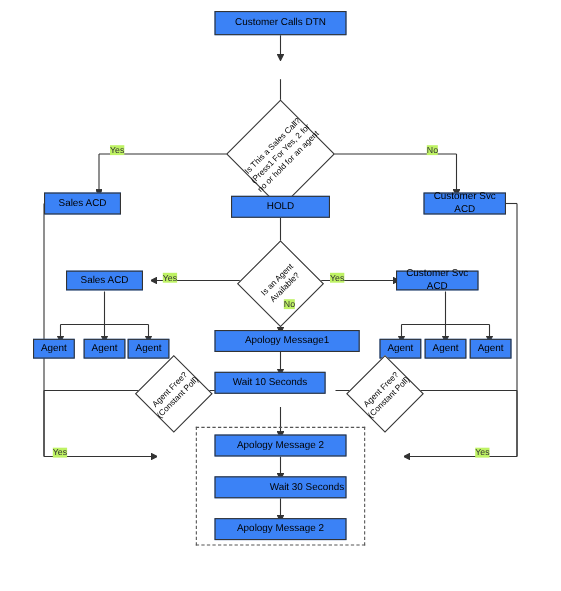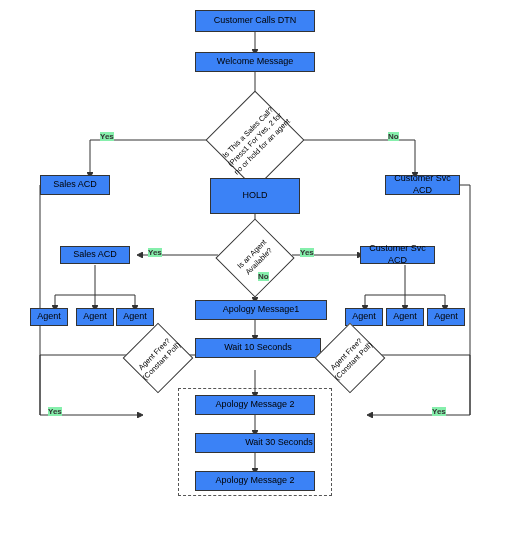--- a/index.html
+++ b/index.html
@@ -64,22 +64,21 @@
       fill: none;
     }
     svg.arrows polygon {
       fill: #333;
       stroke: #333;
     }
     .arrow-label {
       position: absolute;
       font-size: 8px;
       color: #333;
-      background: #86efac;
-      font-weight: bold;
+      background: #bef264;
     }
     
     .dashed-box {
       position: absolute;
       border: 1.5px dashed #555;
     }
   </style>
 </head>
 <body>
 
@@ -149,35 +148,32 @@
     <line x1="255" y1="415" x2="255" y2="433" marker-end="url(#arr)"></line>
 
     <line x1="255" y1="453" x2="255" y2="471" marker-end="url(#arr)"></line>
 
   </svg>
 
   <div class="box" style="left:195px; top:10px; width:120px; height:22px;">
     <span>Customer Calls DTN</span>
   </div>
 
-  <div class="box" style="left:195px; top:52px; width:120px; height:20px;">
-    <span>Welcome Message</span>
-  </div>
 
   <div class="diamond-wrapper" style="left:205px; top:100px; width:100px; height:80px;">
     <div class="diamond" style="width:70px; height:70px;"></div>
     <div class="diamond-text" style="width:80px; font-size:7.5px;">
       <span>Is This a Sales Call?(Press1 For Yes, 2 for no or hold for an agent</span>
     </div>
   </div>
 
   <div class="arrow-label" style="left:100px; top:132px;">Yes</div>
   <div class="arrow-label" style="left:388px; top:132px;">No</div>
 
-  <div class="box" style="left:210px; top:178px; width:90px; height:36px;justify-content:center;">
+  <div class="box" style="left:210px; top:178px; width:90px; height:20px;justify-content:center;">
     <span>HOLD</span>
   </div>
 
   <div class="box" style="left:40px; top:175px; width:70px; height:20px;">
     <span>Sales ACD</span>
   </div>
 
   <div class="box" style="left:385px; top:175px; width:75px; height:20px;">
     <span>Customer Svc ACD</span>
   </div>
@@ -218,21 +214,21 @@
     <span>Agent</span>
   </div>
   <div class="box" style="left:427px; top:308px; width:38px; height:18px;">
     <span>Agent</span>
   </div>
 
   <div class="box" style="left:195px; top:300px; width:132px; height:20px;">
     <span>Apology Message1</span>
   </div>
 
-  <div class="box" style="left:195px; top:338px; width:126px; height:20px;">
+  <div class="box" style="left:195px; top:338px; width:101px; height:20px;">
     <span>Wait 10 Seconds</span>
   </div>
 
   <div class="diamond-wrapper" style="left:118px; top:330px; width:80px; height:55px;">
     <div class="diamond" style="width:50px; height:50px;"></div>
     <div class="diamond-text" style="width:58px; font-size:7.5px;">
       <span>Agent Free? (Constant Poll)</span>
     </div>
   </div>
 

